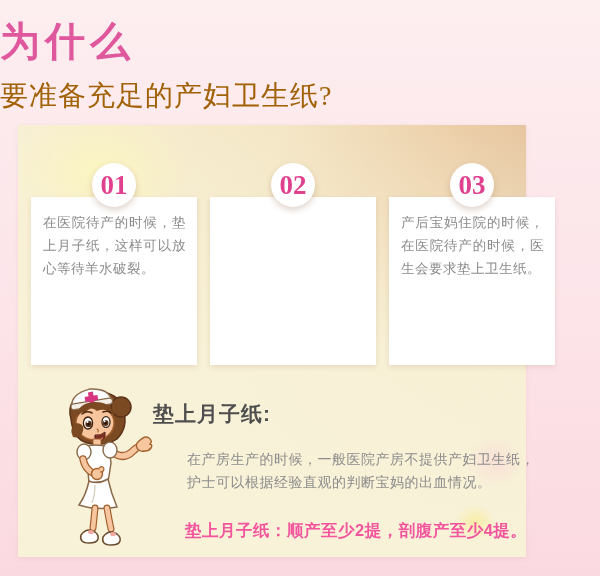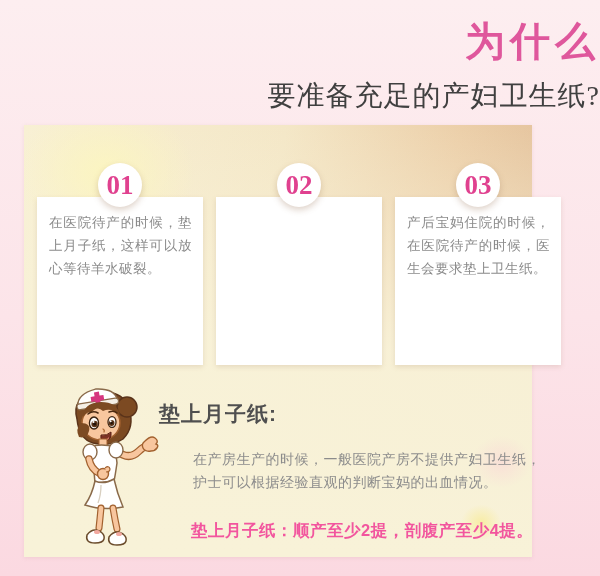--- a/index.html
+++ b/index.html
@@ -5,38 +5,38 @@
   * { margin: 0; padding: 0; box-sizing: border-box; }
   html, body { width: 600px; }
   body {
     font-family: "Liberation Sans", sans-serif;
     width: 600px; height: 576px;
     position: relative;
     overflow: hidden;
     background: linear-gradient(180deg, #fdeeF0 0%, #fce4e9 55%, #fbd9e1 100%);
   }
   
-  .header { position: absolute; top: 0; left: 0; width: 600px; text-align: right; }
+  .header { position: absolute; top: 0; left: 0; width: 600px; text-align: left; }
   .title {
     margin-top: 14px;
     font-family: "Liberation Serif", serif;
     font-size: 40px; font-weight: bold;
     letter-spacing: 5px;
     color: #df579c;
   }
   .subtitle {
     margin-top: 8px;
     font-family: "Liberation Serif", serif;
     font-size: 28px; font-weight: normal;
     letter-spacing: 1px;
-    color: #404040;
+    color: #a16207;
   }
   
   .panel {
-    position: absolute; left: 24px; top: 125px;
+    position: absolute; left: 18px; top: 125px;
     width: 508px; height: 432px;
     background:
       radial-gradient(90px 70px at 16% 11%, rgba(252,246,190,.85), rgba(252,246,190,0) 100%),
       radial-gradient(26px 22px at 19% 23%, rgba(250,240,170,.9), rgba(250,240,170,0) 100%),
       radial-gradient(20px 18px at 90% 92%, rgba(248,236,160,.9), rgba(248,236,160,0) 100%),
       radial-gradient(30px 26px at 94% 78%, rgba(250,210,214,.55), rgba(250,210,214,0) 100%),
       linear-gradient(to bottom, rgba(248,242,216,0) 0%, rgba(248,242,216,.95) 52%, #f8f2d8 100%),
       linear-gradient(100deg, #f8f0d4 0%, #f4e7c7 45%, #eccfa9 75%, #e0bc96 100%);
     box-shadow: 0 1px 4px rgba(180,120,120,.15);
     padding-left: 30px;

